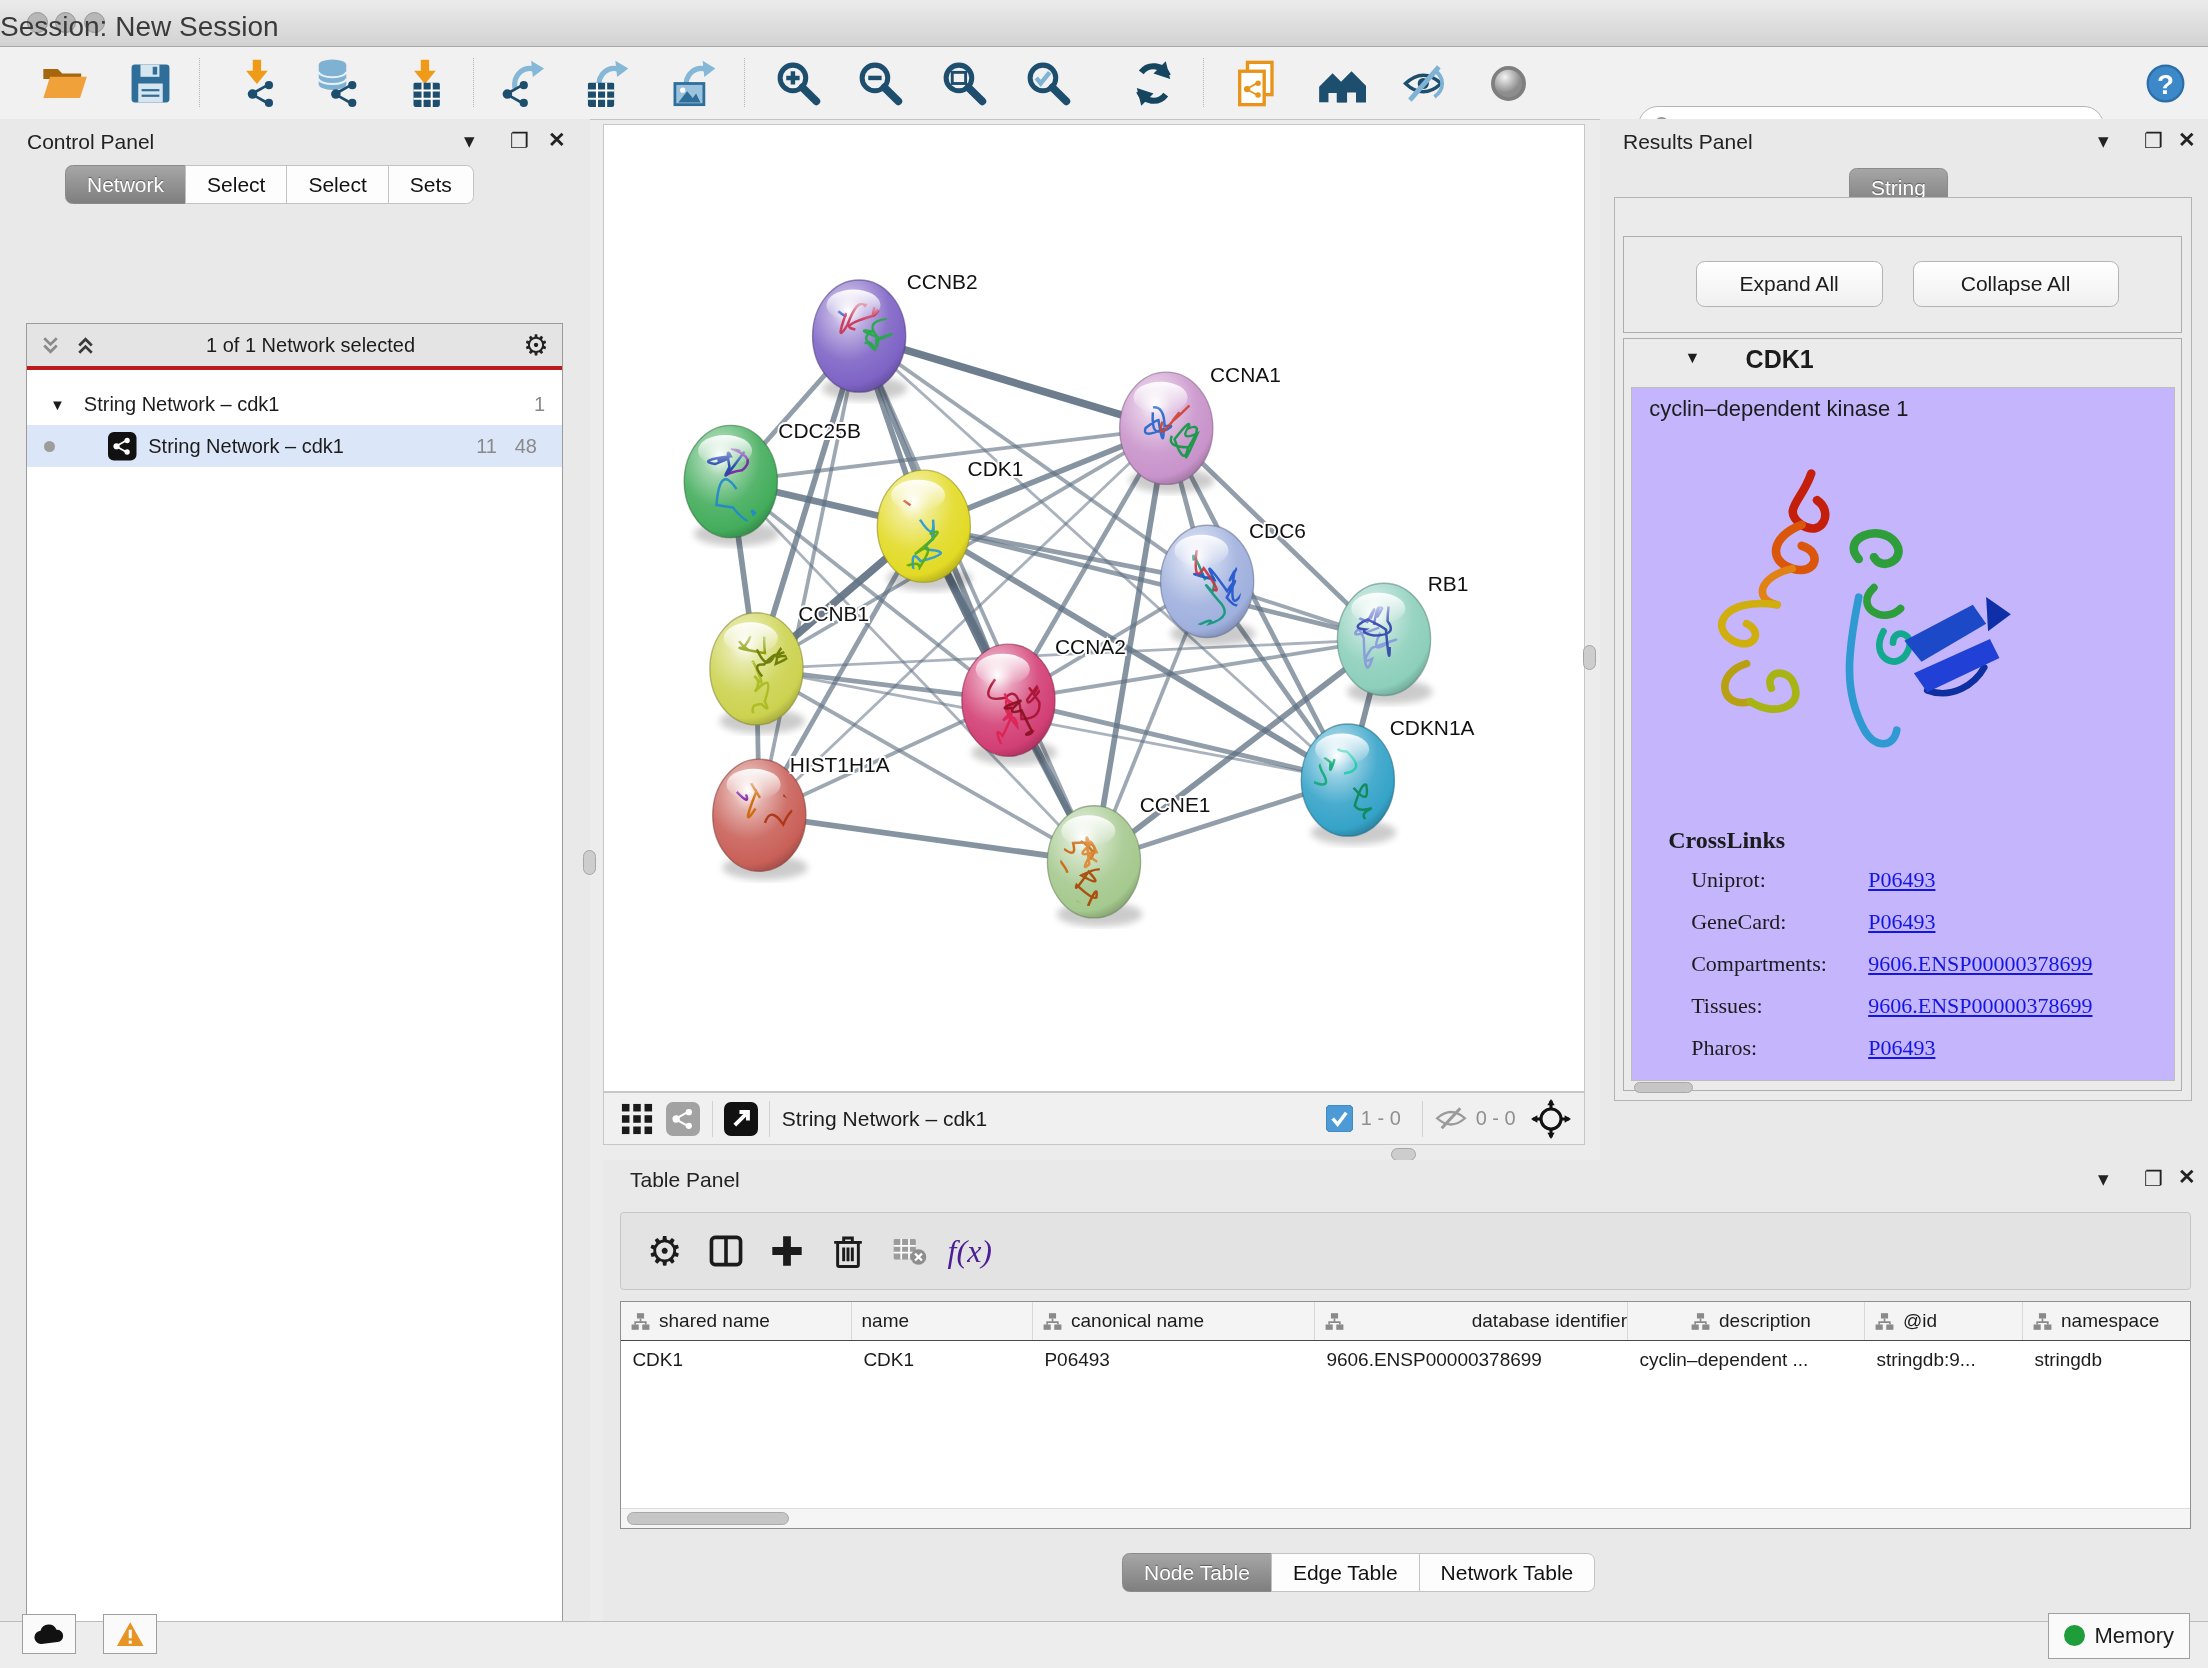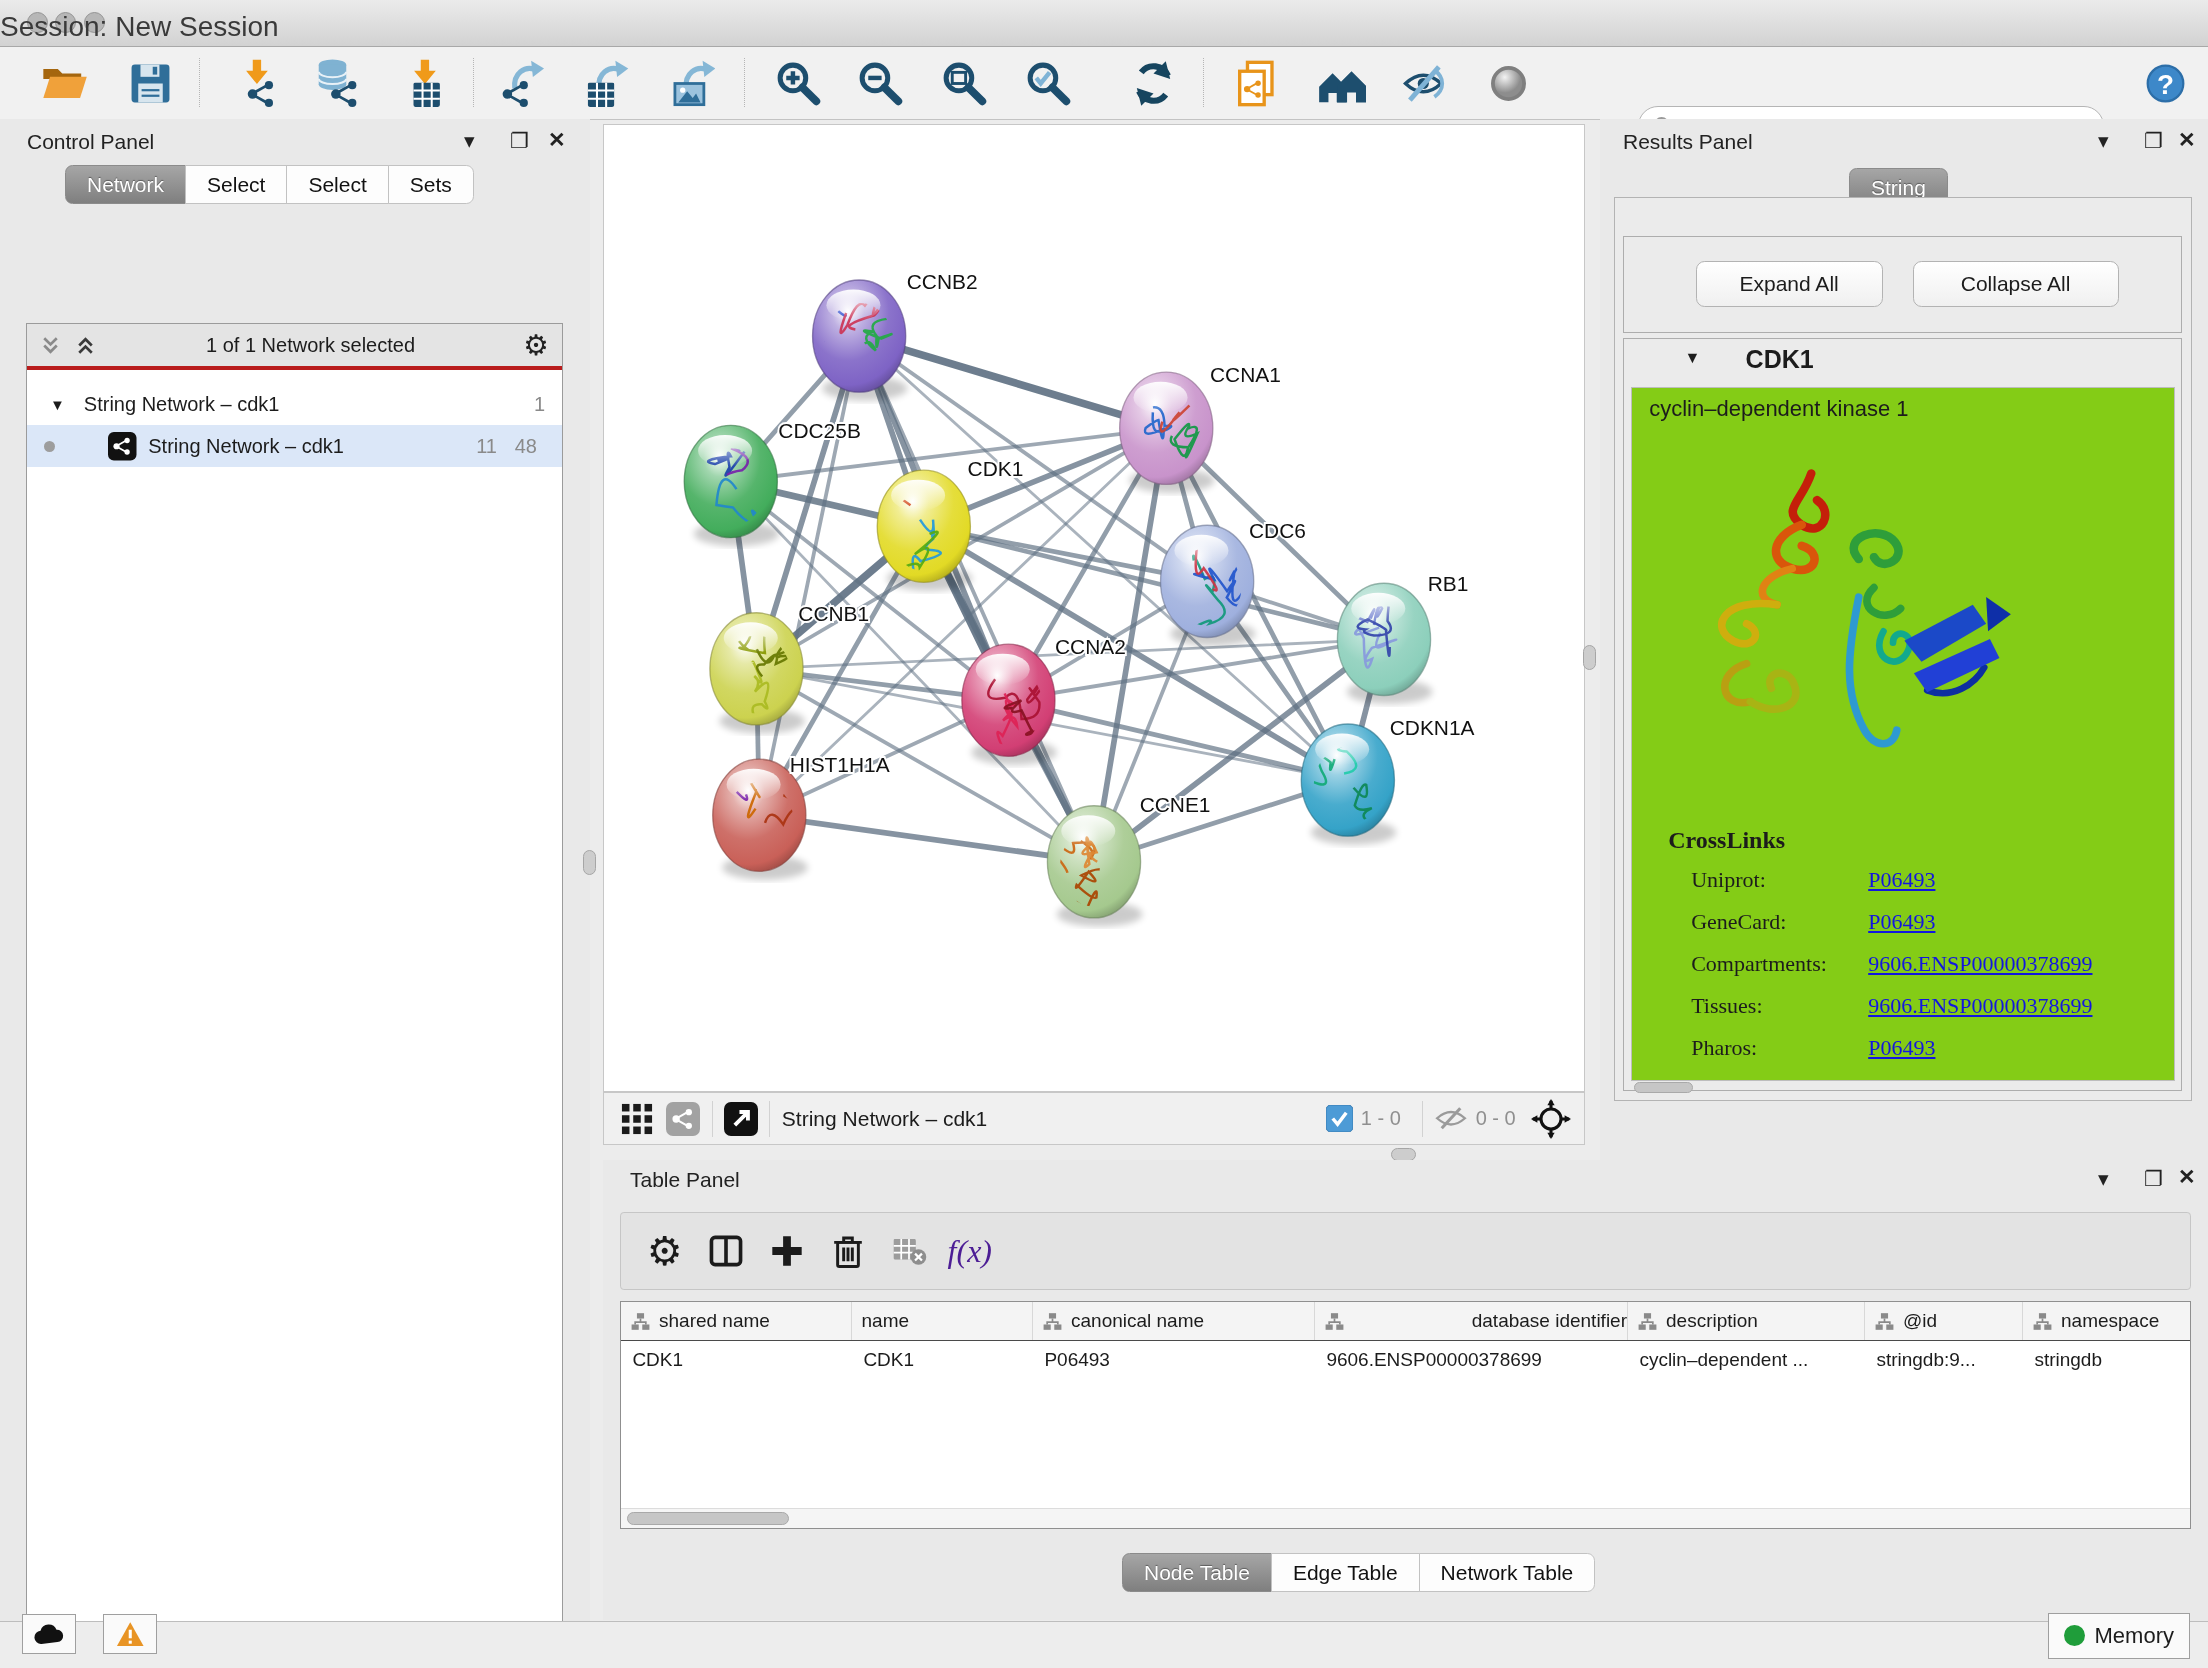--- a/index.html
+++ b/index.html
@@ -644,21 +644,21 @@
   <div class="abs tab sel" style="left:249px;top:49px;border-radius:7.6px">String</div>
 </div>
 <div class="abs rp-outer">
   <div class="abs" style="left:7.6px;top:38px;width:557px;height:95px;border:1px solid #adadad;background:#ebebeb">
     <div class="abs rbtn" style="left:72px;top:24px;width:185px;height:44px">Expand All</div>
     <div class="abs rbtn" style="left:289px;top:24px;width:204px;height:44px">Collapse All</div>
   </div>
   <div class="abs" style="left:7.6px;top:140px;width:557px;height:751px;border:1px solid #adadad;background:#ebebeb">
     <div class="abs" style="left:61px;top:9.5px;font-size:16px">▼</div>
     <div class="abs" style="left:122px;top:5.7px;font-size:25px;font-weight:bold">CDK1</div>
-    <div class="abs" style="left:7.6px;top:48px;width:542px;height:692px;border:1px solid #bdbdbd;background:#84cc16">
+    <div class="abs" style="left:7.6px;top:48px;width:542px;height:692px;border:1px solid #bdbdbd;background:#c4b5fd">
       <div class="abs" style="left:17px;top:7.6px;font-size:22px">cyclin–dependent kinase 1</div>
 
       <svg class="abs" style="left:27px;top:57px" width="371" height="347" viewBox="0 0 390 365">
         <g fill="none" stroke-linecap="round">
           <path d="M160 30 C150 60 128 68 150 84 C172 98 184 70 166 58" stroke="#c41f0a" stroke-width="9"></path>
           <path d="M150 84 C118 96 114 122 140 130 C166 138 172 112 150 106" stroke="#d9560b" stroke-width="9"></path>
           <path d="M140 130 C106 138 98 162 124 168" stroke="#e08214" stroke-width="8"></path>
           <path d="M124 168 C68 160 52 192 78 206 C100 217 110 196 92 188" stroke="#cfae0e" stroke-width="8"></path>
           <path d="M92 230 C58 240 64 278 96 270" stroke="#b9a012" stroke-width="8"></path>
           <path d="M96 270 C120 286 152 276 142 252 C136 233 110 238 118 256" stroke="#a8b414" stroke-width="8"></path>
@@ -750,21 +750,21 @@
           <use href="#i-treecol"></use>
         </svg>
         <span>canonical name</span>
       </div>
       <div class="th" style="width: 313px; justify-content: space-between;">
         <svg width="19" height="19" viewBox="0 0 16 16" style="color:#8a8a8a;margin-right:9.5px;flex:none">
           <use href="#i-treecol"></use>
         </svg>
         <span>database identifier</span>
       </div>
-      <div class="th" style="width: 237px;">
+      <div class="th" style="width: 237px; justify-content: center;">
         <svg width="19" height="19" viewBox="0 0 16 16" style="color:#8a8a8a;margin-right:9.5px;flex:none">
           <use href="#i-treecol"></use>
         </svg>
         <span>description</span>
       </div>
       <div class="th" style="width: 158px;">
         <svg width="19" height="19" viewBox="0 0 16 16" style="color:#8a8a8a;margin-right:9.5px;flex:none">
           <use href="#i-treecol"></use>
         </svg>
         <span>@id</span>

